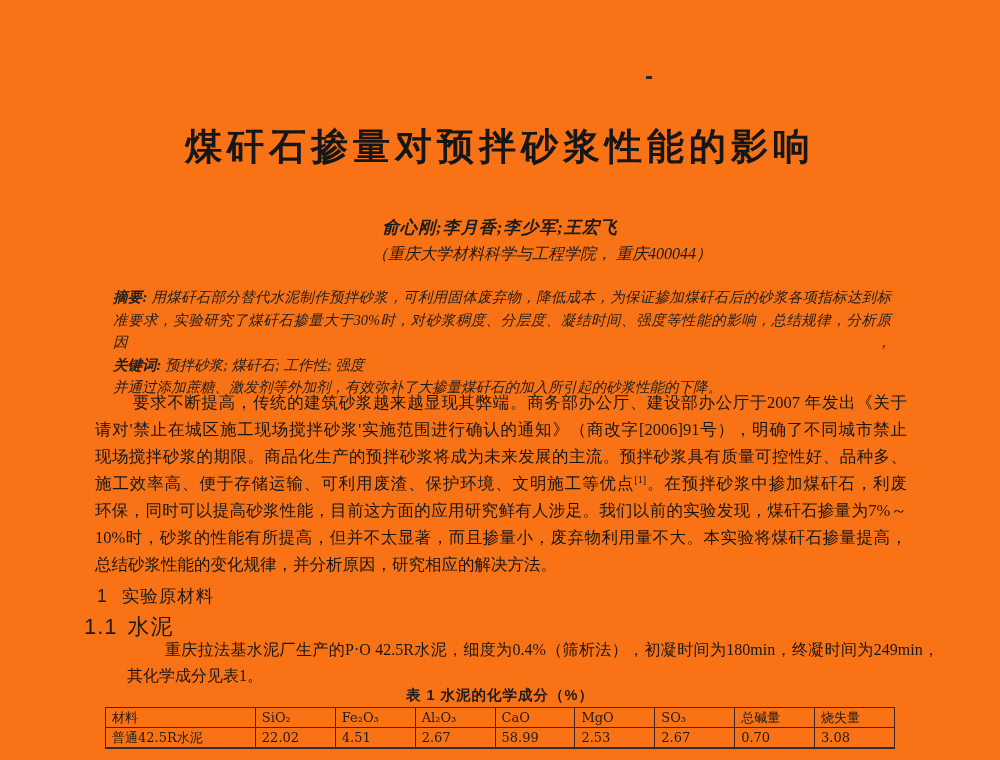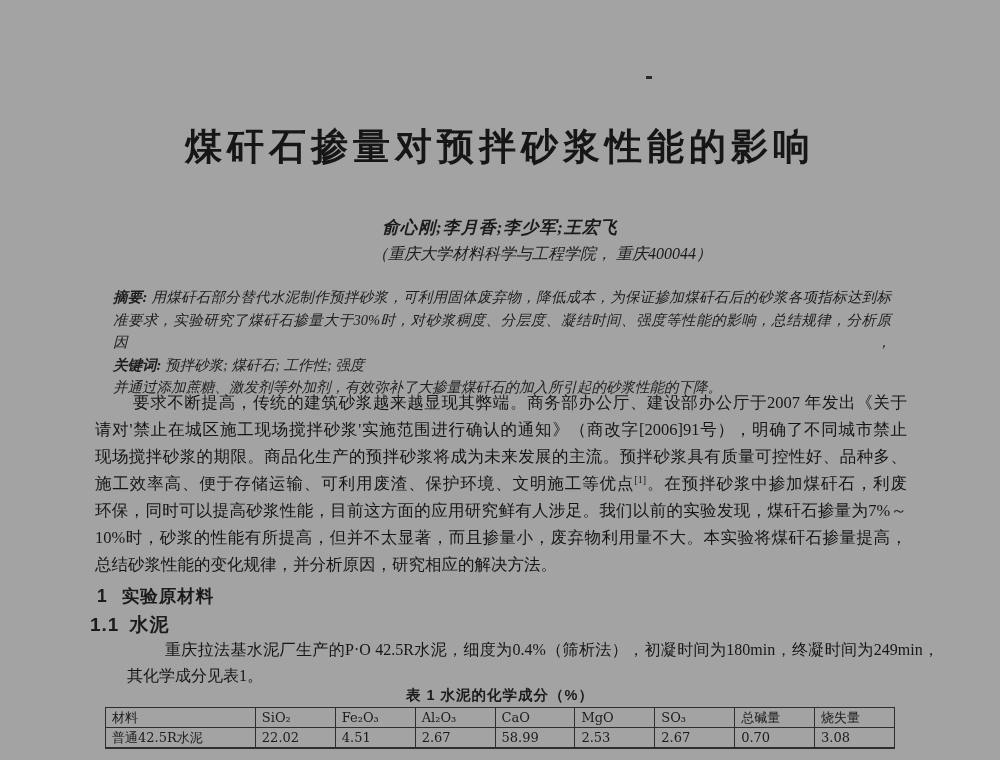--- a/index.html
+++ b/index.html
@@ -3,21 +3,21 @@
 <meta charset="utf-8">
 <style>
   html, body { margin: 0; padding: 0; }
   body {
     width: 1000px; height: 760px;
     background: #ffffff;
     font-family: "Liberation Serif", "DejaVu Serif", serif;
     color: #1b1b1b;
     overflow: hidden;
   }
-  .page { position: relative; width: 1000px; height: 760px; background: #a3a3a3; }
+  .page { position: relative; width: 1000px; height: 760px; background: #f97316; }
 
   .artifact-dot {
     position: absolute; left: 646px; top: 76px;
     width: 6px; height: 3px; background: #2a2a2a;
   }
 
   .paper-title {
     position: absolute; top: 122px; left: 0; width: 1000px;
     text-align: center;
     font-family: "Liberation Sans", "DejaVu Sans", sans-serif;
@@ -53,27 +53,27 @@
     position: absolute; top: 389px; left: 95px; width: 812px;
     font-size: 16.5px; line-height: 27px; color: #161616;
   }
   .indent2 { padding-left: 38px; }
   .fill.indent2 { padding-left: 0; text-indent: 38px; }
   sup.cite { font-size: 10px; vertical-align: super; line-height: 0; }
 
   .h1 {
     position: absolute; top: 584px; left: 97px;
     font-family: "Liberation Sans", "DejaVu Sans", sans-serif;
-    font-weight: bold; font-size: 17.5px; letter-spacing: 1px;
+    font-weight: normal; font-size: 17.5px; letter-spacing: 1px;
   }
   .h1 .no { margin-right: 14px; }
   .h2 {
-    position: absolute; top: 612px; left: 90px;
+    position: absolute; top: 612px; left: 84px;
     font-family: "Liberation Sans", "DejaVu Sans", sans-serif;
-    font-weight: bold; font-size: 19px; letter-spacing: 1px;
+    font-weight: normal; font-size: 22px; letter-spacing: 1px;
   }
   .h2 .no { margin-right: 10px; }
 
   .cement {
     position: absolute; top: 637px; left: 95px; width: 812px;
     font-size: 16px; line-height: 26px; color: #161616; margin-left: 32px;
   }
 
   .tbl-caption {
     position: absolute; top: 686px; left: 105px; width: 790px;

